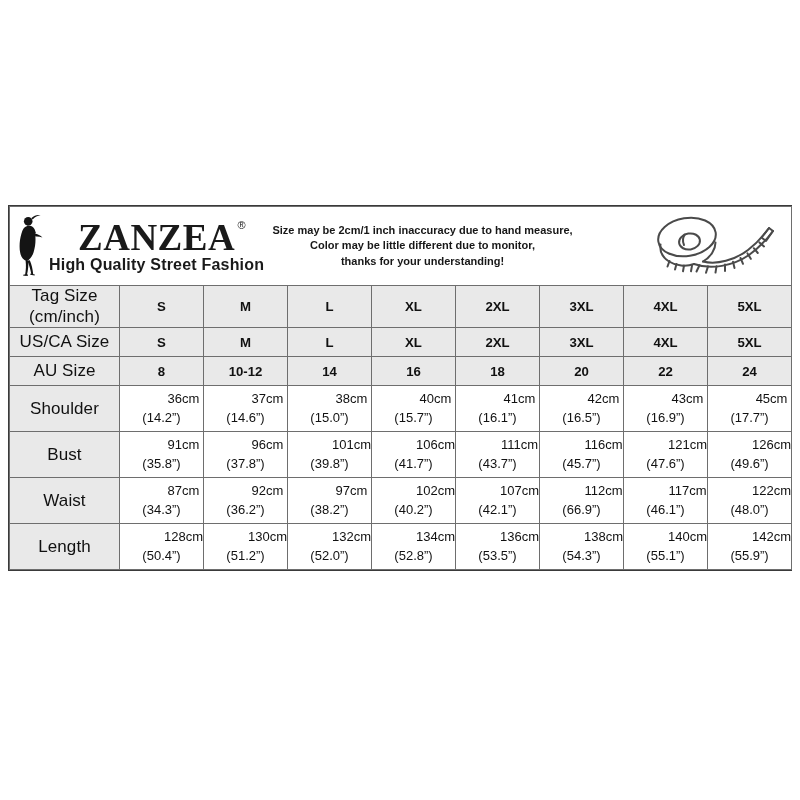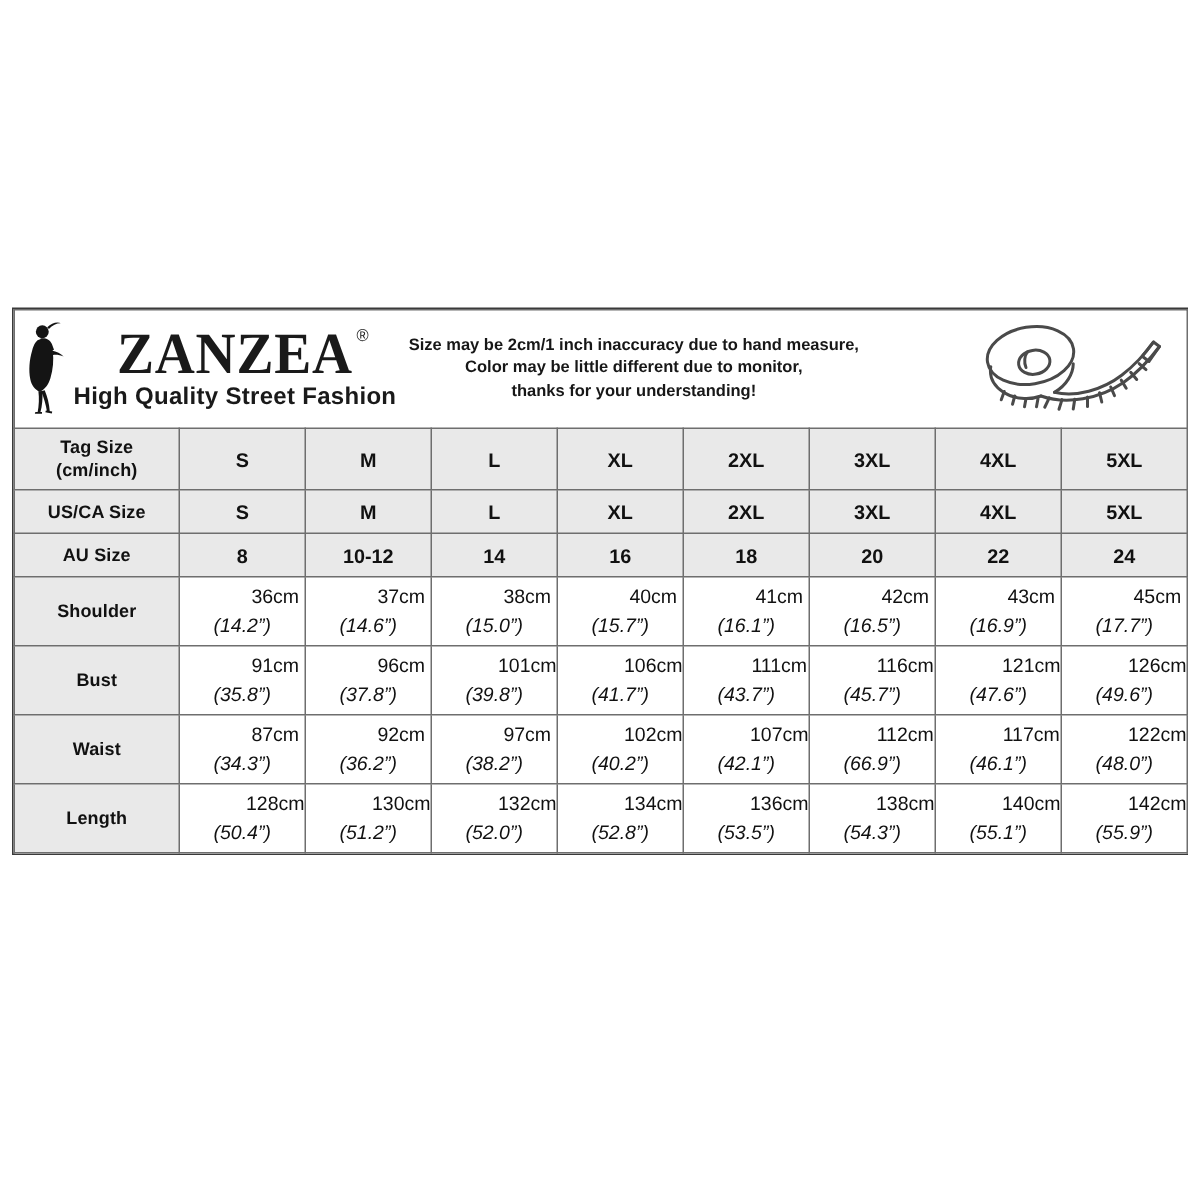--- a/index.html
+++ b/index.html
@@ -126,38 +126,38 @@
     flex: 0 0 auto;
     width: 140px;
     display: flex;
     justify-content: center;
     align-items: center;
   }
 
   
   td.rowlabel {
     background: #e9e9e9;
-    font-size: 12px;
-    font-weight: bold;
+    font-size: 17px;
+    font-weight: normal;
     letter-spacing: 0.1px;
     line-height: 1.22;
   }
   tr.head-row td { background: #e9e9e9; }
   tr.head-row td.val {
     font-size: 13.2px;
     font-weight: bold;
   }
   tr.meas-row td.val {
     background: #ffffff;
     font-size: 13px;
     font-weight: normal;
     line-height: 1.45;
   }
   .cm { display: block; margin-left: 44px; }
-  .inch { display: block; font-style: italic; }
+  .inch { display: block; }
 
   tr.r-tag td { height: 40px; }
   tr.r-simple td { height: 28px; }
   tr.meas-row td { height: 45px; }
 </style>
 </head>
 <body>
 
 <div id="page">
 

